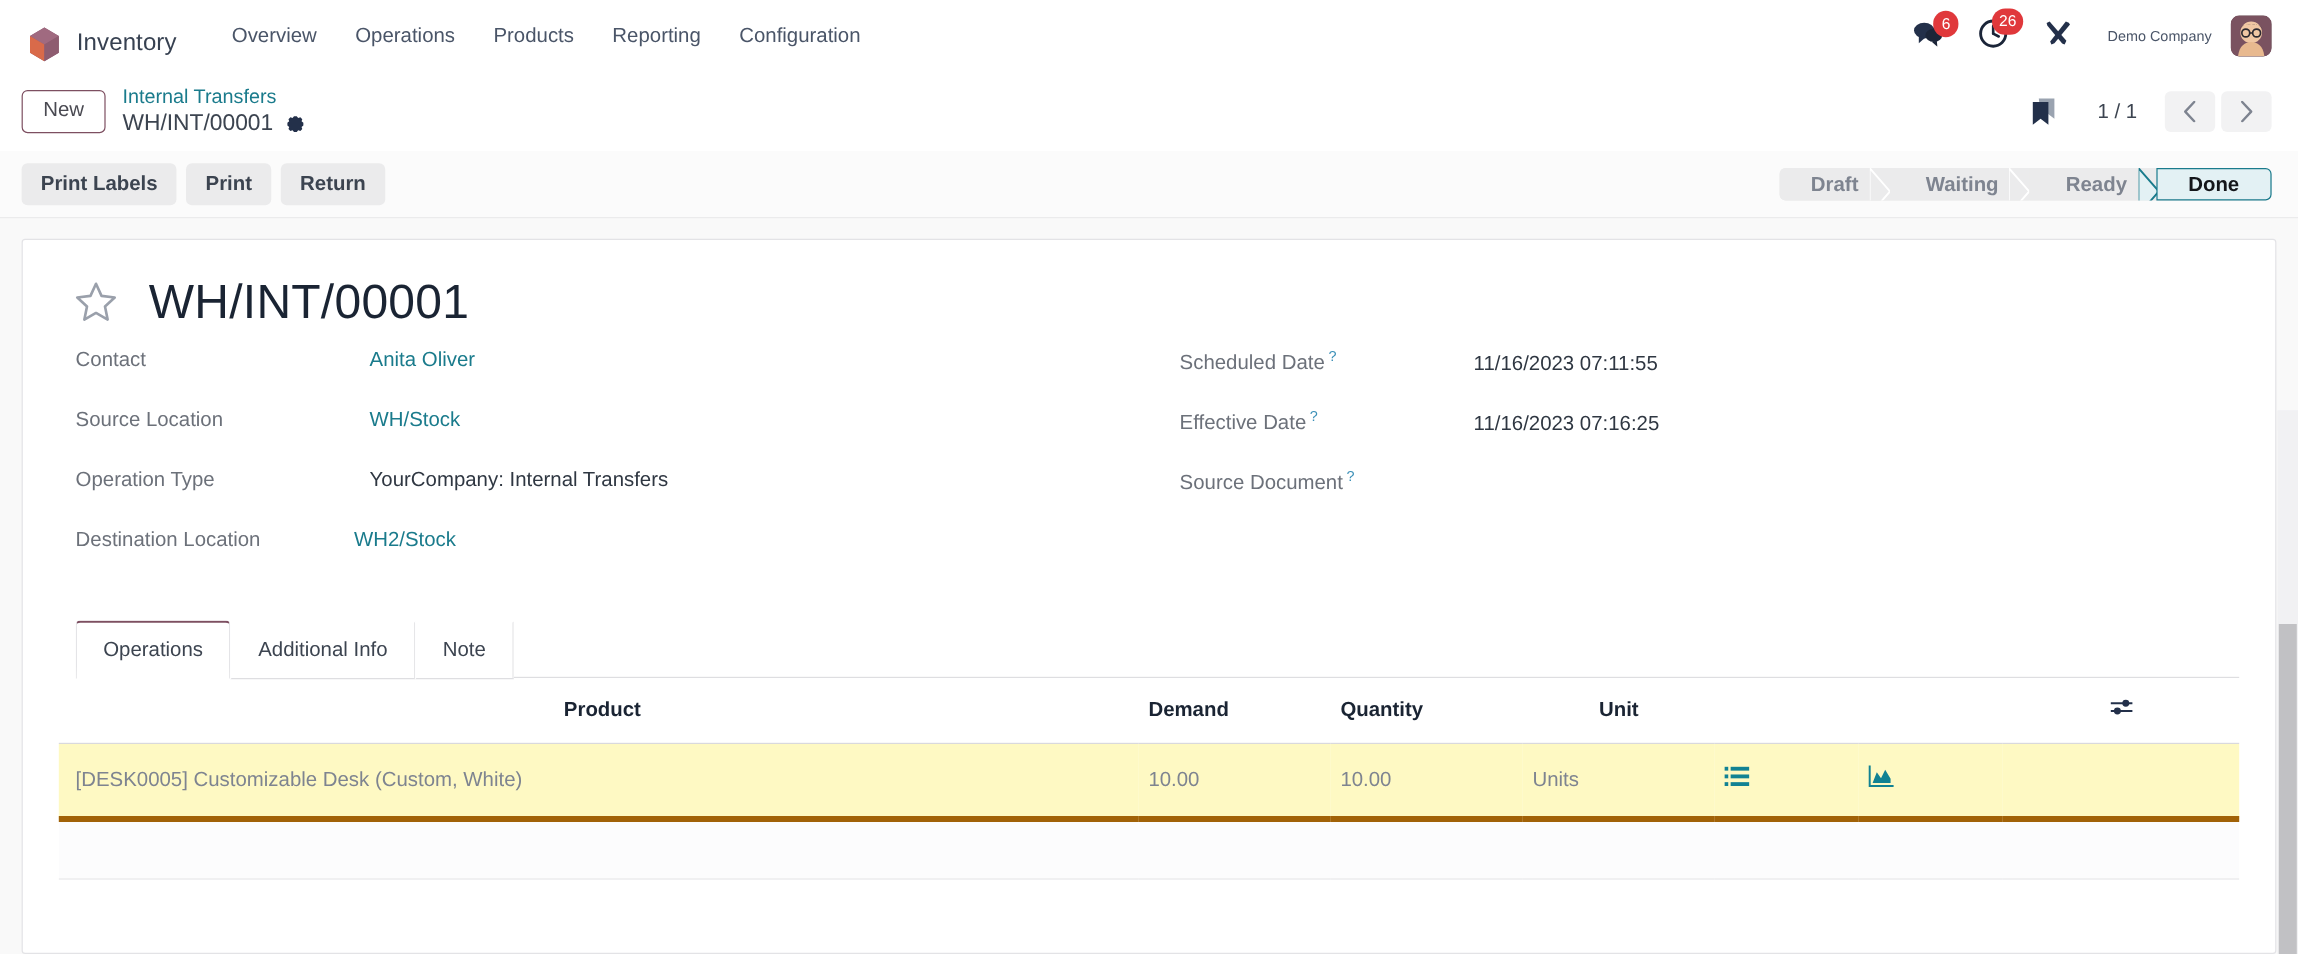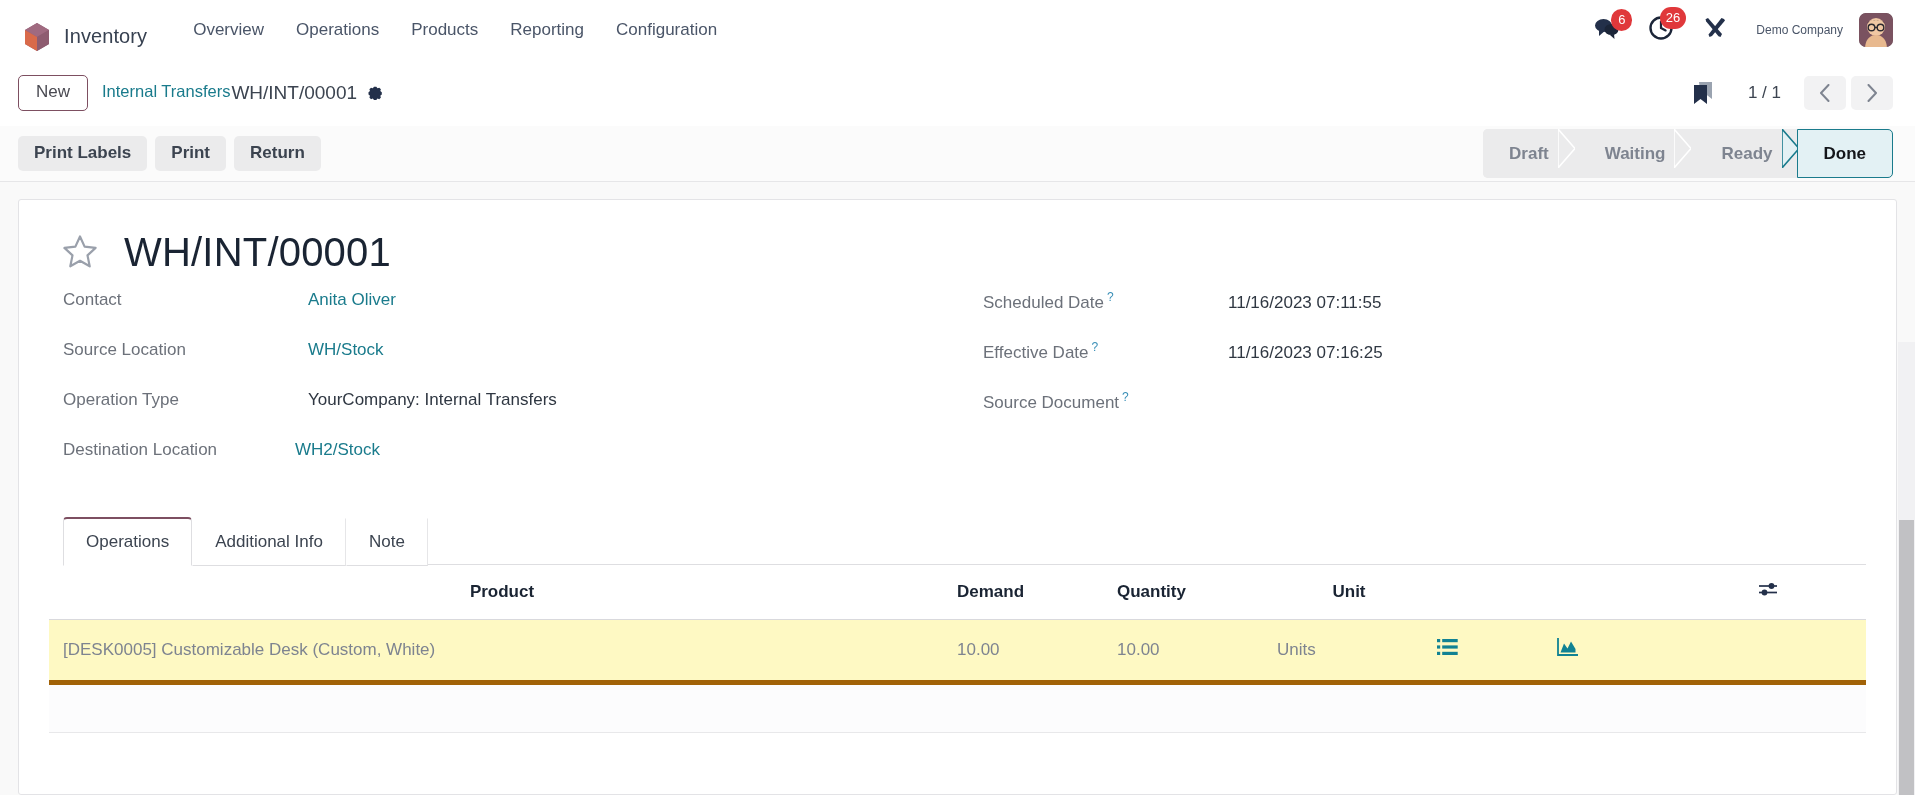--- a/index.html
+++ b/index.html
@@ -57,21 +57,21 @@
     background: #ffffff;
     display: flex; align-items: center;
     padding: 0 22px 0 18px;
     position: relative;
   }
   .btn-new {
     border: 1px solid #7d4f61; background: #ffffff; color: #4a4a52;
     font-size: 17px; border-radius: 5px; padding: 7px 17px 8px;
     cursor: pointer; line-height: 1.1; margin-right: 14px;
   }
-  .bc-stack { display: flex; gap: 1px; line-height: 1.18; }
+  .bc-stack { display: flex; flex-direction: column; gap: 1px; line-height: 1.18; }
   .bc-parent { font-size: 16.5px; color: #1a7b8c; cursor: pointer; white-space: nowrap; }
   .bc-current-row { display: flex; align-items: center; gap: 9px; }
   .bc-current { font-size: 19px; color: #3c4450; white-space: nowrap; }
   .gear-icon { width: 17px; height: 17px; cursor: pointer; display:block; }
 
   .cp-right { margin-left: auto; display: flex; align-items: center; gap: 0; }
   .bookmark-icon { width: 22px; height: 24px; margin-right: 34px; cursor: pointer; display:block; }
   .pager-count { font-size: 17px; color: #3c4450; margin-right: 18px; white-space: nowrap; }
   .pager-btn {
     width: 42px; height: 34px; background: #f2f2f3; border: none; border-radius: 5px;
@@ -85,21 +85,21 @@
     background: #fbfbfb;
     border-bottom: 1px solid #e6e6e8;
     display: flex; align-items: center;
     padding: 0 22px 0 18px;
   }
   .btn-ghost {
     background: #ebebec; border: none; color: #3c4450;
     font-size: 17px; font-weight: bold; padding: 8px 16px 9px; border-radius: 5px;
     cursor: pointer; margin-right: 8px; line-height: 1.1;
   }
-  .statusbar { margin-left: auto; display: flex; align-items: stretch; height: 49px; }
+  .statusbar { margin-left: auto; display: flex; align-items: stretch; height: 27px; }
   .status-track {
     display: flex; align-items: stretch; background: #ebebec; border-radius: 5px; overflow: visible;
   }
   .status-step {
     position: relative; display: flex; align-items: center;
     font-size: 17px; font-weight: bold; color: #7e8490;
     padding: 0 26px 0 30px; background: #ebebec; cursor: pointer;
     white-space: nowrap;
   }
   .status-step:first-child { border-radius: 5px 0 0 5px; padding-left: 26px; }

